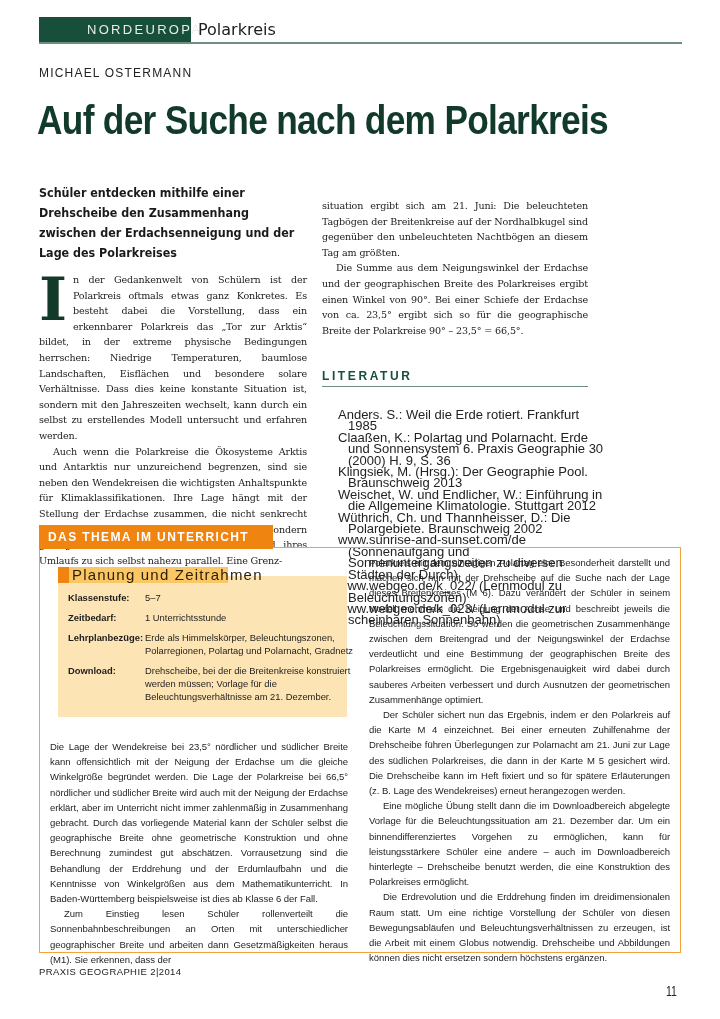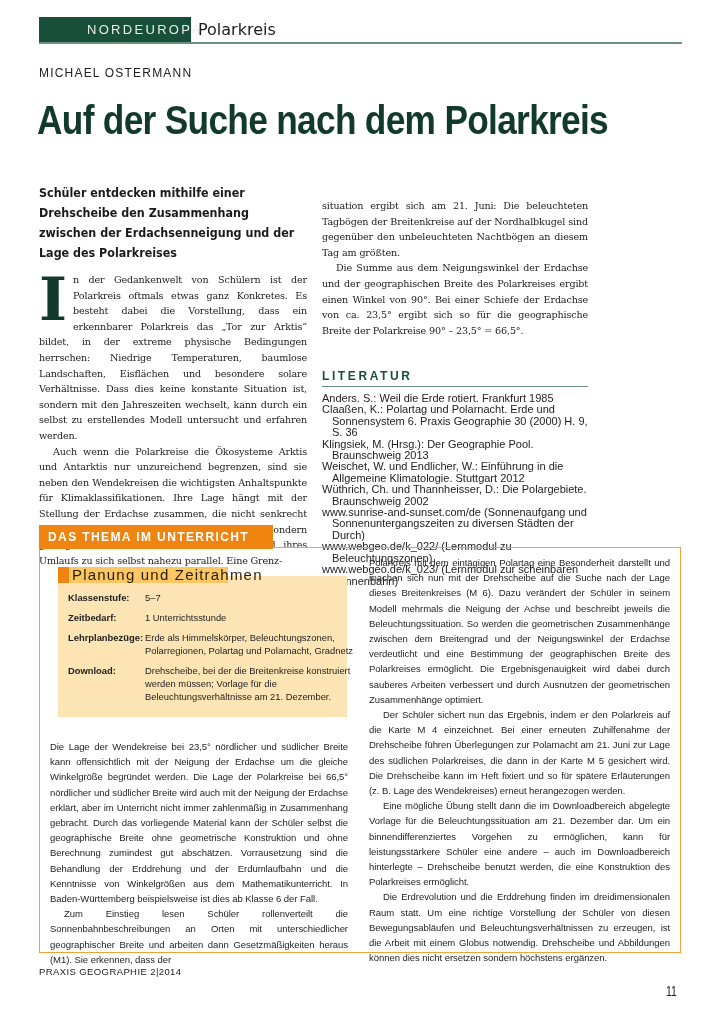--- a/index.html
+++ b/index.html
@@ -21,21 +21,21 @@
   .serif p { margin: 0; }
   .serif p + p { text-indent: 14px; }
 
   .col1 { left: 39px; top: 272px; width: 268px; }
   .dropcap { float: left; font-family: "DejaVu Serif", serif; font-weight: bold; font-size: 60px; line-height: 52px; color: #123a2b; margin: 1px 6px 0 0; height: 58px; }
   .col2 { left: 322px; top: 183px; width: 266px; margin-top: 15px; }
   .endmark { display: inline-block; width: 18px; height: 6px; background: #123a2b; float: right; margin-top: 5px; }
 
   .lit-head { left: 322px; top: 369px; font-family: "Liberation Sans", sans-serif; font-weight: bold; font-size: 12px; letter-spacing: 2.6px; color: #174f3b; text-align: right; }
   .lit-rule { left: 322px; top: 386px; width: 266px; height: 1px; background: #6e8f80; }
-  .lit-list { left: 322px; top: 393px; width: 270px; margin: 0; padding: 0; list-style: none; font-family: "Liberation Sans", sans-serif; font-size: 11px; line-height: 11.4px; color: #222; }
+  .lit-list { left: 322px; top: 393px; width: 270px; margin: 16px; padding: 0; list-style: none; font-family: "Liberation Sans", sans-serif; font-size: 13px; line-height: 11.4px; color: #222; }
   .lit-list li { padding-left: 10px; text-indent: -10px; }
 
   
   .obox { left: 39px; top: 547px; width: 642px; height: 406px; border: 1.5px solid #f0a33a; box-sizing: border-box; }
   .obox-tab { left: 39px; top: 525px; width: 234px; height: 24px; background: #ef8410; }
   .obox-tab-label { left: 48px; top: 529px; font-family: "Liberation Sans", sans-serif; font-weight: bold; font-size: 12px; letter-spacing: 1.4px; color: #ffffff; line-height: 17px; }
 
   .plan-box { left: 58px; top: 576px; width: 289px; height: 141px; background: #fde4b4; }
   .plan-tab-sq { left: 58px; top: 567px; width: 11px; height: 16px; background: #ef8410; }
   .plan-tab { left: 69px; top: 567px; width: 159px; height: 16px; background: #fbc664; }

